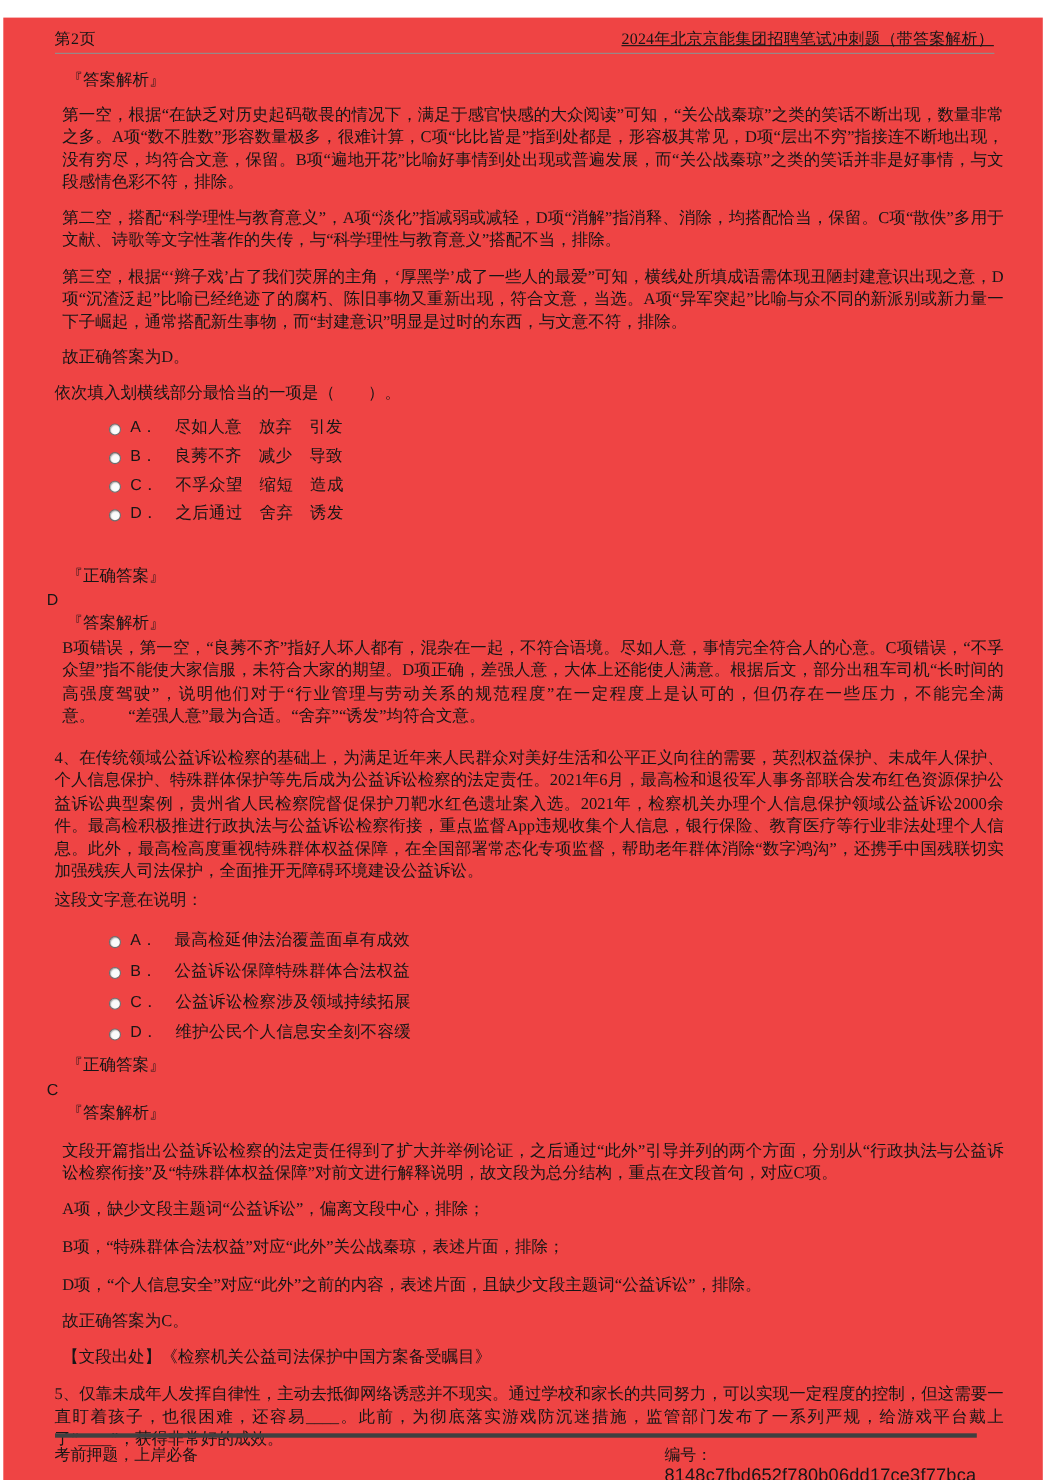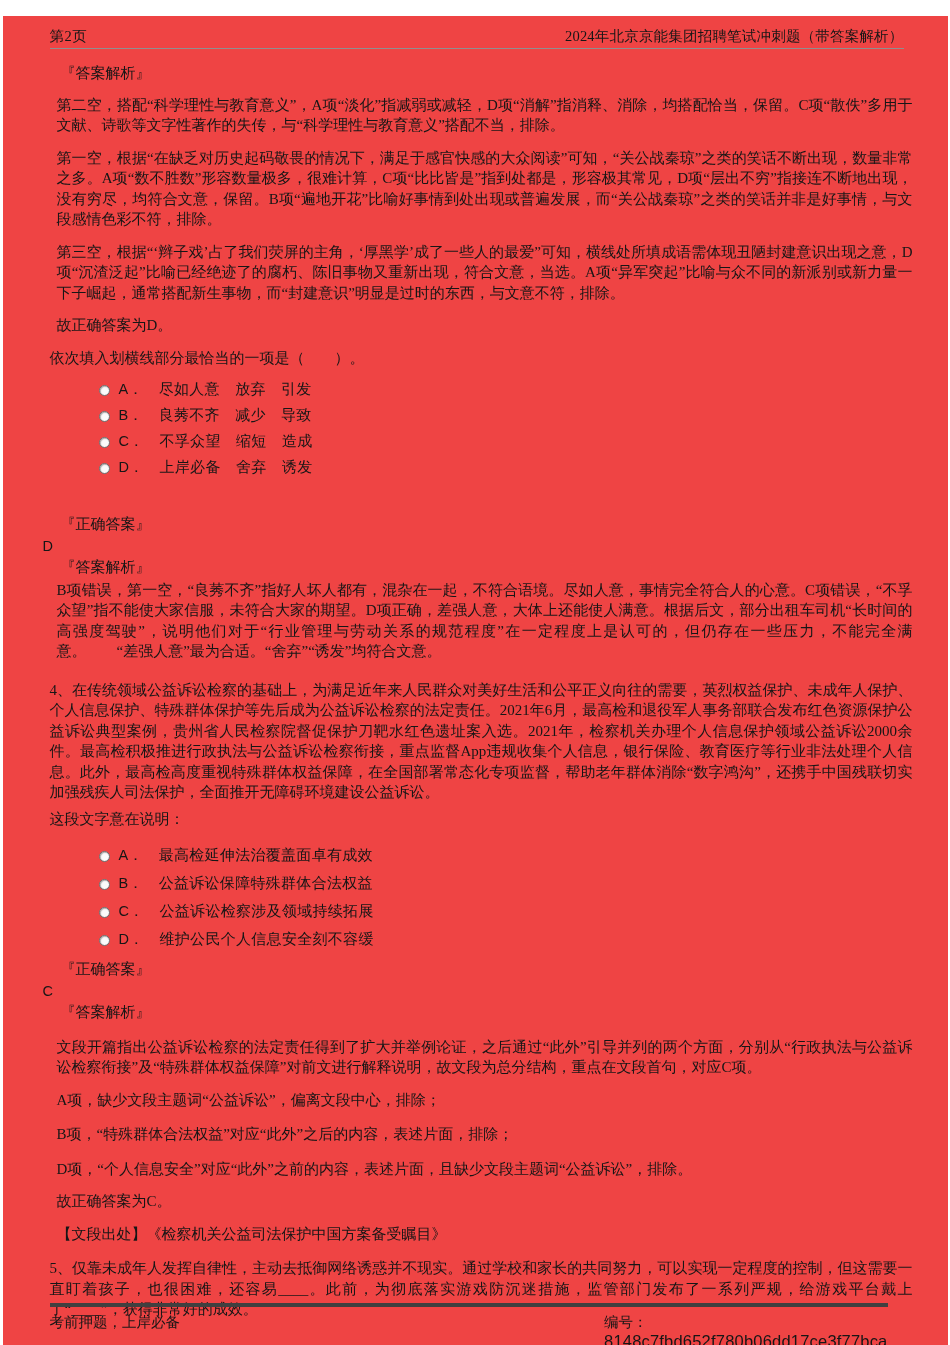--- a/index.html
+++ b/index.html
@@ -15,21 +15,21 @@
   }
   
   .header {
     display:flex; justify-content:space-between; align-items:flex-end;
     margin:12px 44px 0 47px;
     padding-bottom:3px;
     border-bottom:1px solid #8f8f8f;
     font-size:14.5px; line-height:17px;
   }
   .header .pageno { letter-spacing:0.5px; }
-  .header .doctitle { letter-spacing:0.2px; }
+  .header .doctitle { letter-spacing:0.2px;text-decoration:underline; }
   
   .content {
     margin:0 40px 0 40px;
     width:870px;
     font-size:15px;
     line-height:20.5px;
     text-align:justify;
   }
   .lbl     { margin:14px 0 11px 18px; text-align:left; }
   .para    { margin:0 0 12px 14px; }
@@ -70,22 +70,22 @@
 <div class="page">
 
   <div class="header">
     <span class="pageno">第2页</span>
     <span class="doctitle">2024年北京京能集团招聘笔试冲刺题（带答案解析）</span>
   </div>
 
   <div class="content">
 
     <div class="lbl">『答案解析』</div>
+    <div class="para">第一空，根据“在缺乏对历史起码敬畏的情况下，满足于感官快感的大众阅读”可知，“关公战秦琼”之类的笑话不断出现，数量非常之多。A项“数不胜数”形容数量极多，很难计算，C项“比比皆是”指到处都是，形容极其常见，D项“层出不穷”指接连不断地出现，没有穷尽，均符合文意，保留。B项“遍地开花”比喻好事情到处出现或普遍发展，而“关公战秦琼”之类的笑话并非是好事情，与文段感情色彩不符，排除。</div>
     <div class="para">第二空，搭配“科学理性与教育意义”，A项“淡化”指减弱或减轻，D项“消解”指消释、消除，均搭配恰当，保留。C项“散佚”多用于文献、诗歌等文字性著作的失传，与“科学理性与教育意义”搭配不当，排除。</div>
-    <div class="para">第一空，根据“在缺乏对历史起码敬畏的情况下，满足于感官快感的大众阅读”可知，“关公战秦琼”之类的笑话不断出现，数量非常之多。A项“数不胜数”形容数量极多，很难计算，C项“比比皆是”指到处都是，形容极其常见，D项“层出不穷”指接连不断地出现，没有穷尽，均符合文意，保留。B项“遍地开花”比喻好事情到处出现或普遍发展，而“关公战秦琼”之类的笑话并非是好事情，与文段感情色彩不符，排除。</div>
     <div class="para">第三空，根据“‘辫子戏’占了我们荧屏的主角，‘厚黑学’成了一些人的最爱”可知，横线处所填成语需体现丑陋封建意识出现之意，D项“沉渣泛起”比喻已经绝迹了的腐朽、陈旧事物又重新出现，符合文意，当选。A项“异军突起”比喻与众不同的新派别或新力量一下子崛起，通常搭配新生事物，而“封建意识”明显是过时的东西，与文意不符，排除。</div>
     <div class="verdict">故正确答案为D。</div>
 
     <div class="prompt">依次填入划横线部分最恰当的一项是（　　）。</div>
     <div class="opts">
       <div class="opt">
         <span class="radio"></span>
         <span class="opt-letter">A．</span>
         <span class="opt-text">尽如人意　放弃　引发</span>
       </div>
@@ -95,21 +95,21 @@
         <span class="opt-text">良莠不齐　减少　导致</span>
       </div>
       <div class="opt">
         <span class="radio"></span>
         <span class="opt-letter">C．</span>
         <span class="opt-text">不孚众望　缩短　造成</span>
       </div>
       <div class="opt">
         <span class="radio"></span>
         <span class="opt-letter">D．</span>
-        <span class="opt-text">上岸必备　舍弃　诱发</span>
+        <span class="opt-text">之后通过　舍弃　诱发</span>
       </div>
     </div>
     <div class="gap14"></div>
     <div class="lbl" style="margin-bottom:1px;">『正确答案』</div>
     <div class="ansline">D</div>
     <div class="lbl" style="margin-top:1px;margin-bottom:2px;">『答案解析』</div>
     <div class="para">B项错误，第一空，“良莠不齐”指好人坏人都有，混杂在一起，不符合语境。尽如人意，事情完全符合人的心意。C项错误，“不孚众望”指不能使大家信服，未符合大家的期望。D项正确，差强人意，大体上还能使人满意。根据后文，部分出租车司机“长时间的高强度驾驶”，说明他们对于“行业管理与劳动关系的规范程度”在一定程度上是认可的，但仍存在一些压力，不能完全满意。　　“差强人意”最为合适。“舍弃”“诱发”均符合文意。</div>
 
     <div class="gap6"></div>
     <div class="stem">4、在传统领域公益诉讼检察的基础上，为满足近年来人民群众对美好生活和公平正义向往的需要，英烈权益保护、未成年人保护、个人信息保护、特殊群体保护等先后成为公益诉讼检察的法定责任。2021年6月，最高检和退役军人事务部联合发布红色资源保护公益诉讼典型案例，贵州省人民检察院督促保护刀靶水红色遗址案入选。2021年，检察机关办理个人信息保护领域公益诉讼2000余件。最高检积极推进行政执法与公益诉讼检察衔接，重点监督App违规收集个人信息，银行保险、教育医疗等行业非法处理个人信息。此外，最高检高度重视特殊群体权益保障，在全国部署常态化专项监督，帮助老年群体消除“数字鸿沟”，还携手中国残联切实加强残疾人司法保护，全面推开无障碍环境建设公益诉讼。</div>
@@ -136,21 +136,21 @@
         <span class="opt-letter">D．</span>
         <span class="opt-text">维护公民个人信息安全刻不容缓</span>
       </div>
     </div>
     <div class="lbl" style="margin-top:6px;margin-bottom:1px;">『正确答案』</div>
     <div class="ansline">C</div>
     <div class="lbl" style="margin-top:1px;margin-bottom:0;">『答案解析』</div>
     <div class="gap14"></div>
     <div class="para">文段开篇指出公益诉讼检察的法定责任得到了扩大并举例论证，之后通过“此外”引导并列的两个方面，分别从“行政执法与公益诉讼检察衔接”及“特殊群体权益保障”对前文进行解释说明，故文段为总分结构，重点在文段首句，对应C项。</div>
     <div class="para" style="margin-bottom:14px;">A项，缺少文段主题词“公益诉讼”，偏离文段中心，排除；</div>
-    <div class="para" style="margin-bottom:14px;">B项，“特殊群体合法权益”对应“此外”之后的内容，表述片面，排除；</div>
+    <div class="para" style="margin-bottom:14px;">B项，“特殊群体合法权益”对应“此外”关公战秦琼，表述片面，排除；</div>
     <div class="para" style="margin-bottom:12px;">D项，“个人信息安全”对应“此外”之前的内容，表述片面，且缺少文段主题词“公益诉讼”，排除。</div>
     <div class="verdict">故正确答案为C。</div>
     <div class="source" style="margin-bottom:14px;">【文段出处】《检察机关公益司法保护中国方案备受瞩目》</div>
 
     <div class="stem">5、仅靠未成年人发挥自律性，主动去抵御网络诱惑并不现实。通过学校和家长的共同努力，可以实现一定程度的控制，但这需要一直盯着孩子，也很困难，还容易____。此前，为彻底落实游戏防沉迷措施，监管部门发布了一系列严规，给游戏平台戴上了“____”，获得非常好的成效。</div>
 
   </div>
 
   <div class="footer">
     <span>考前押题，上岸必备</span>

